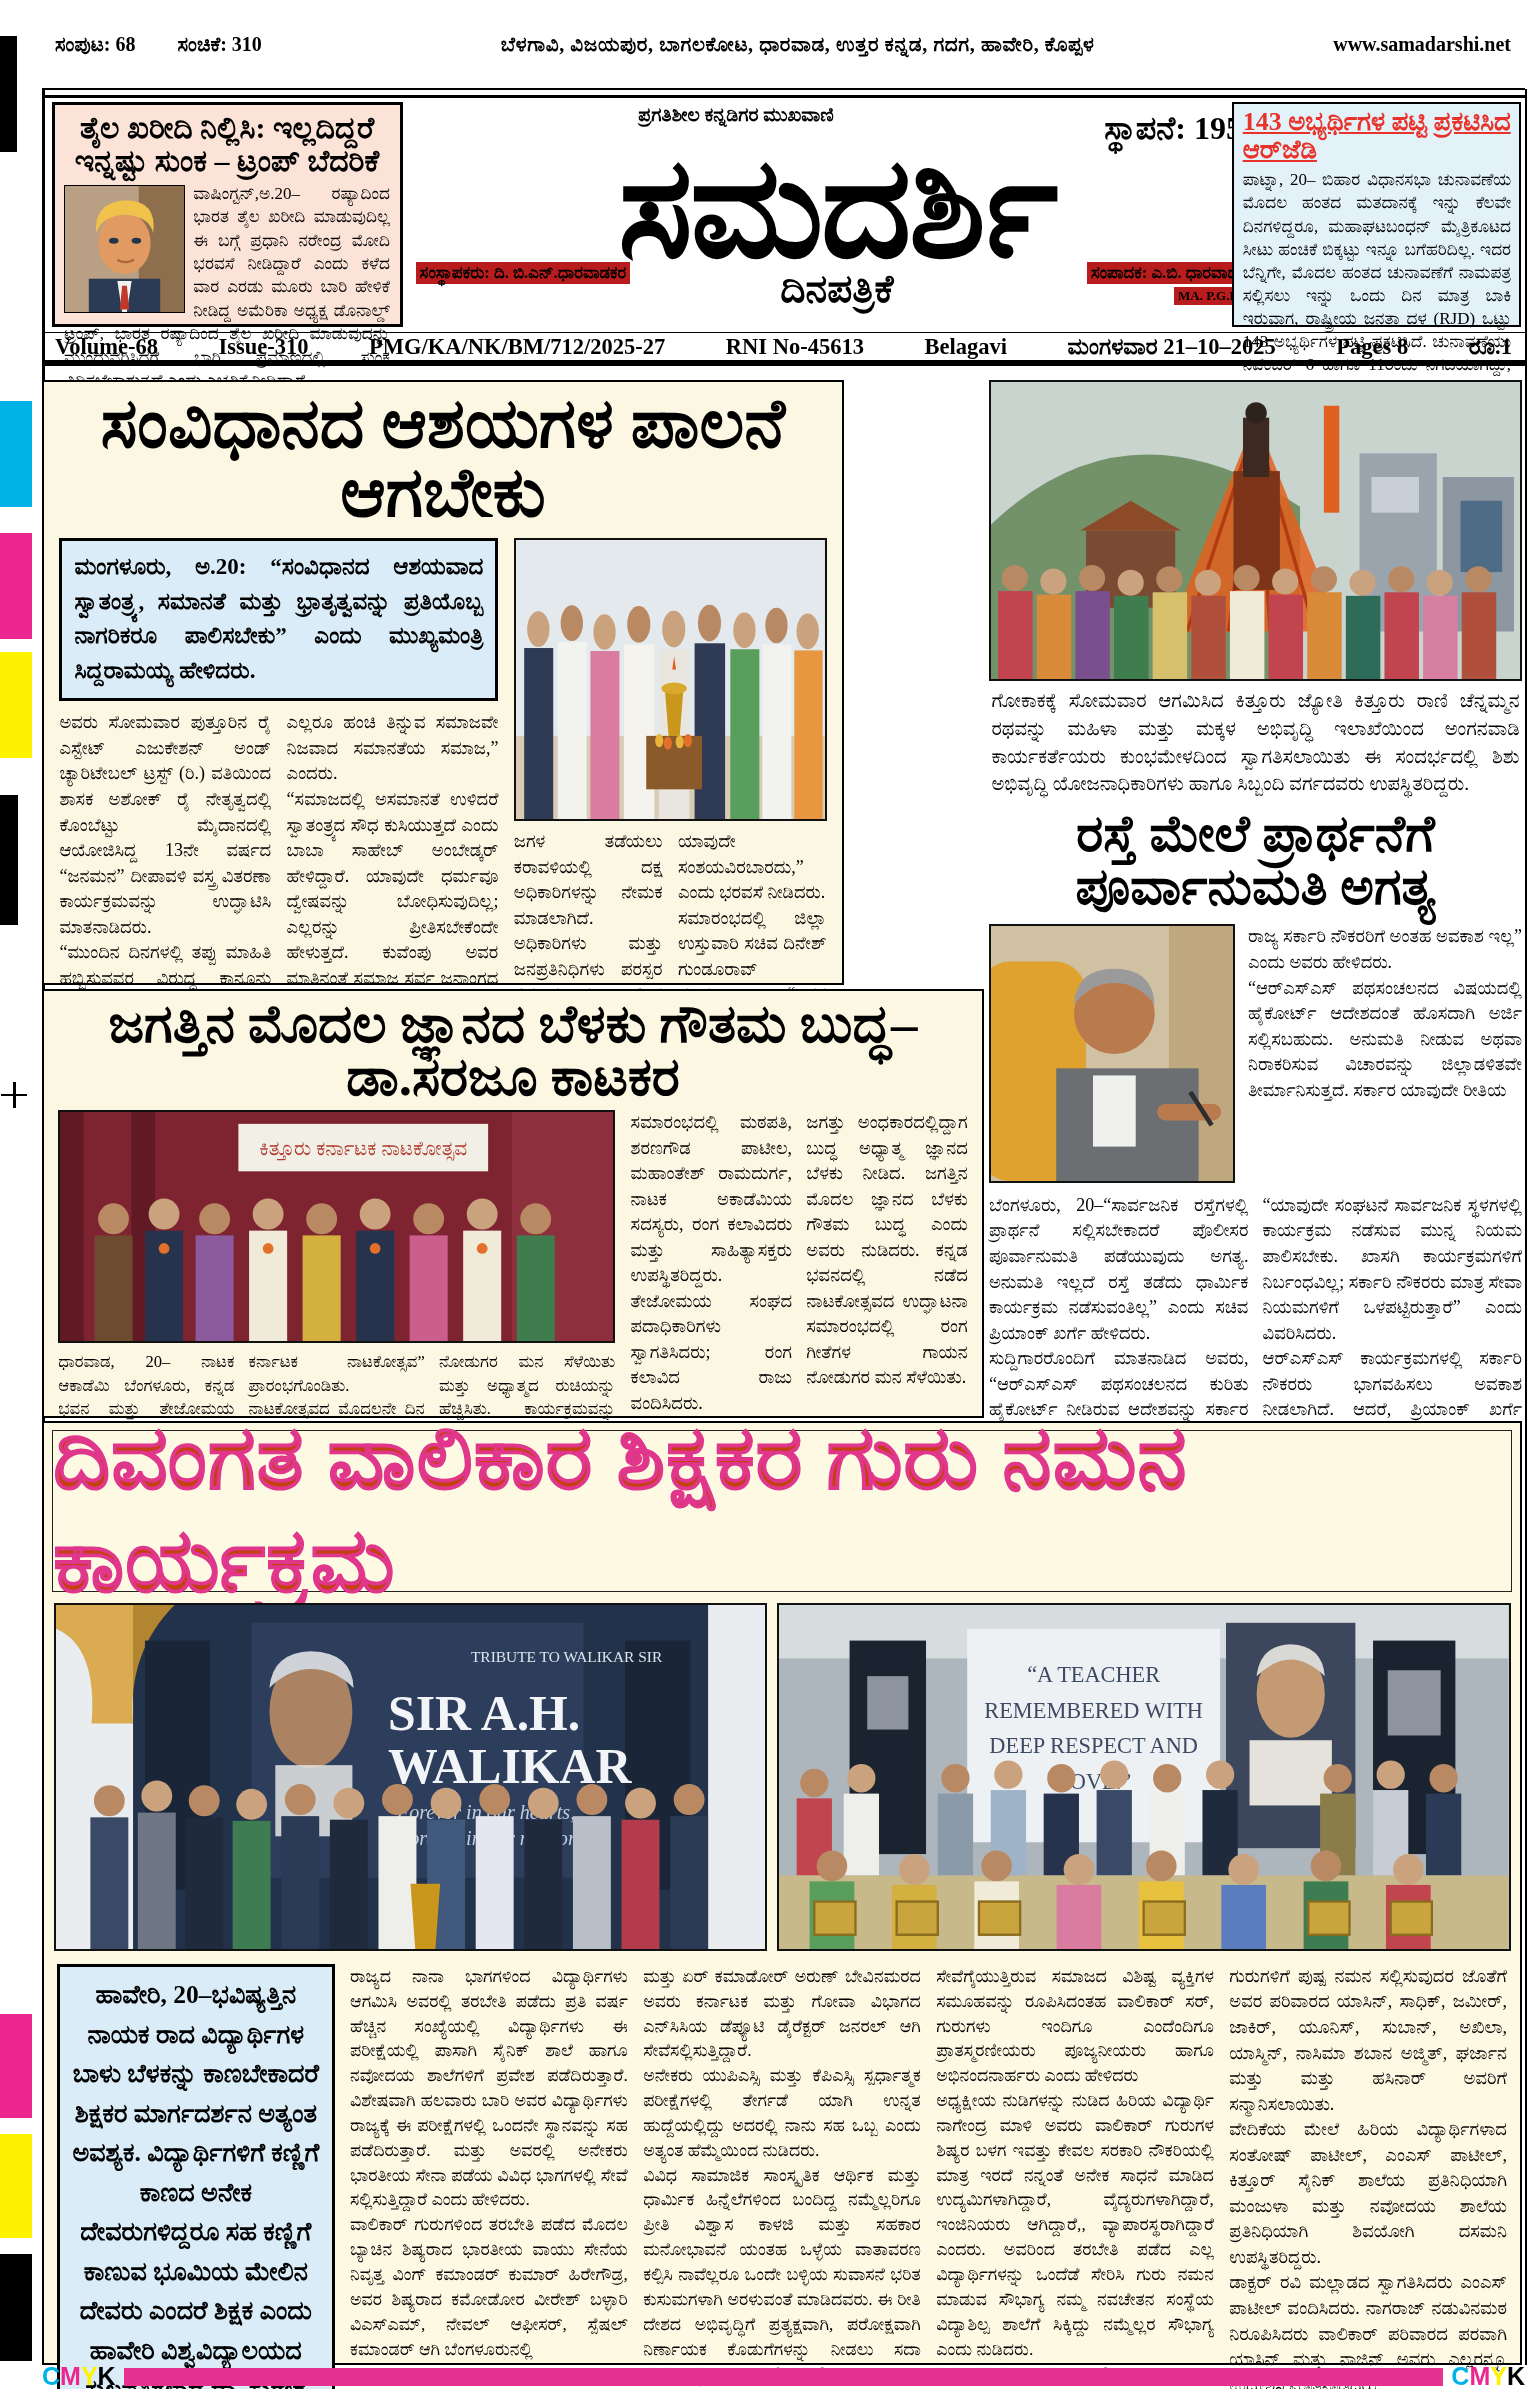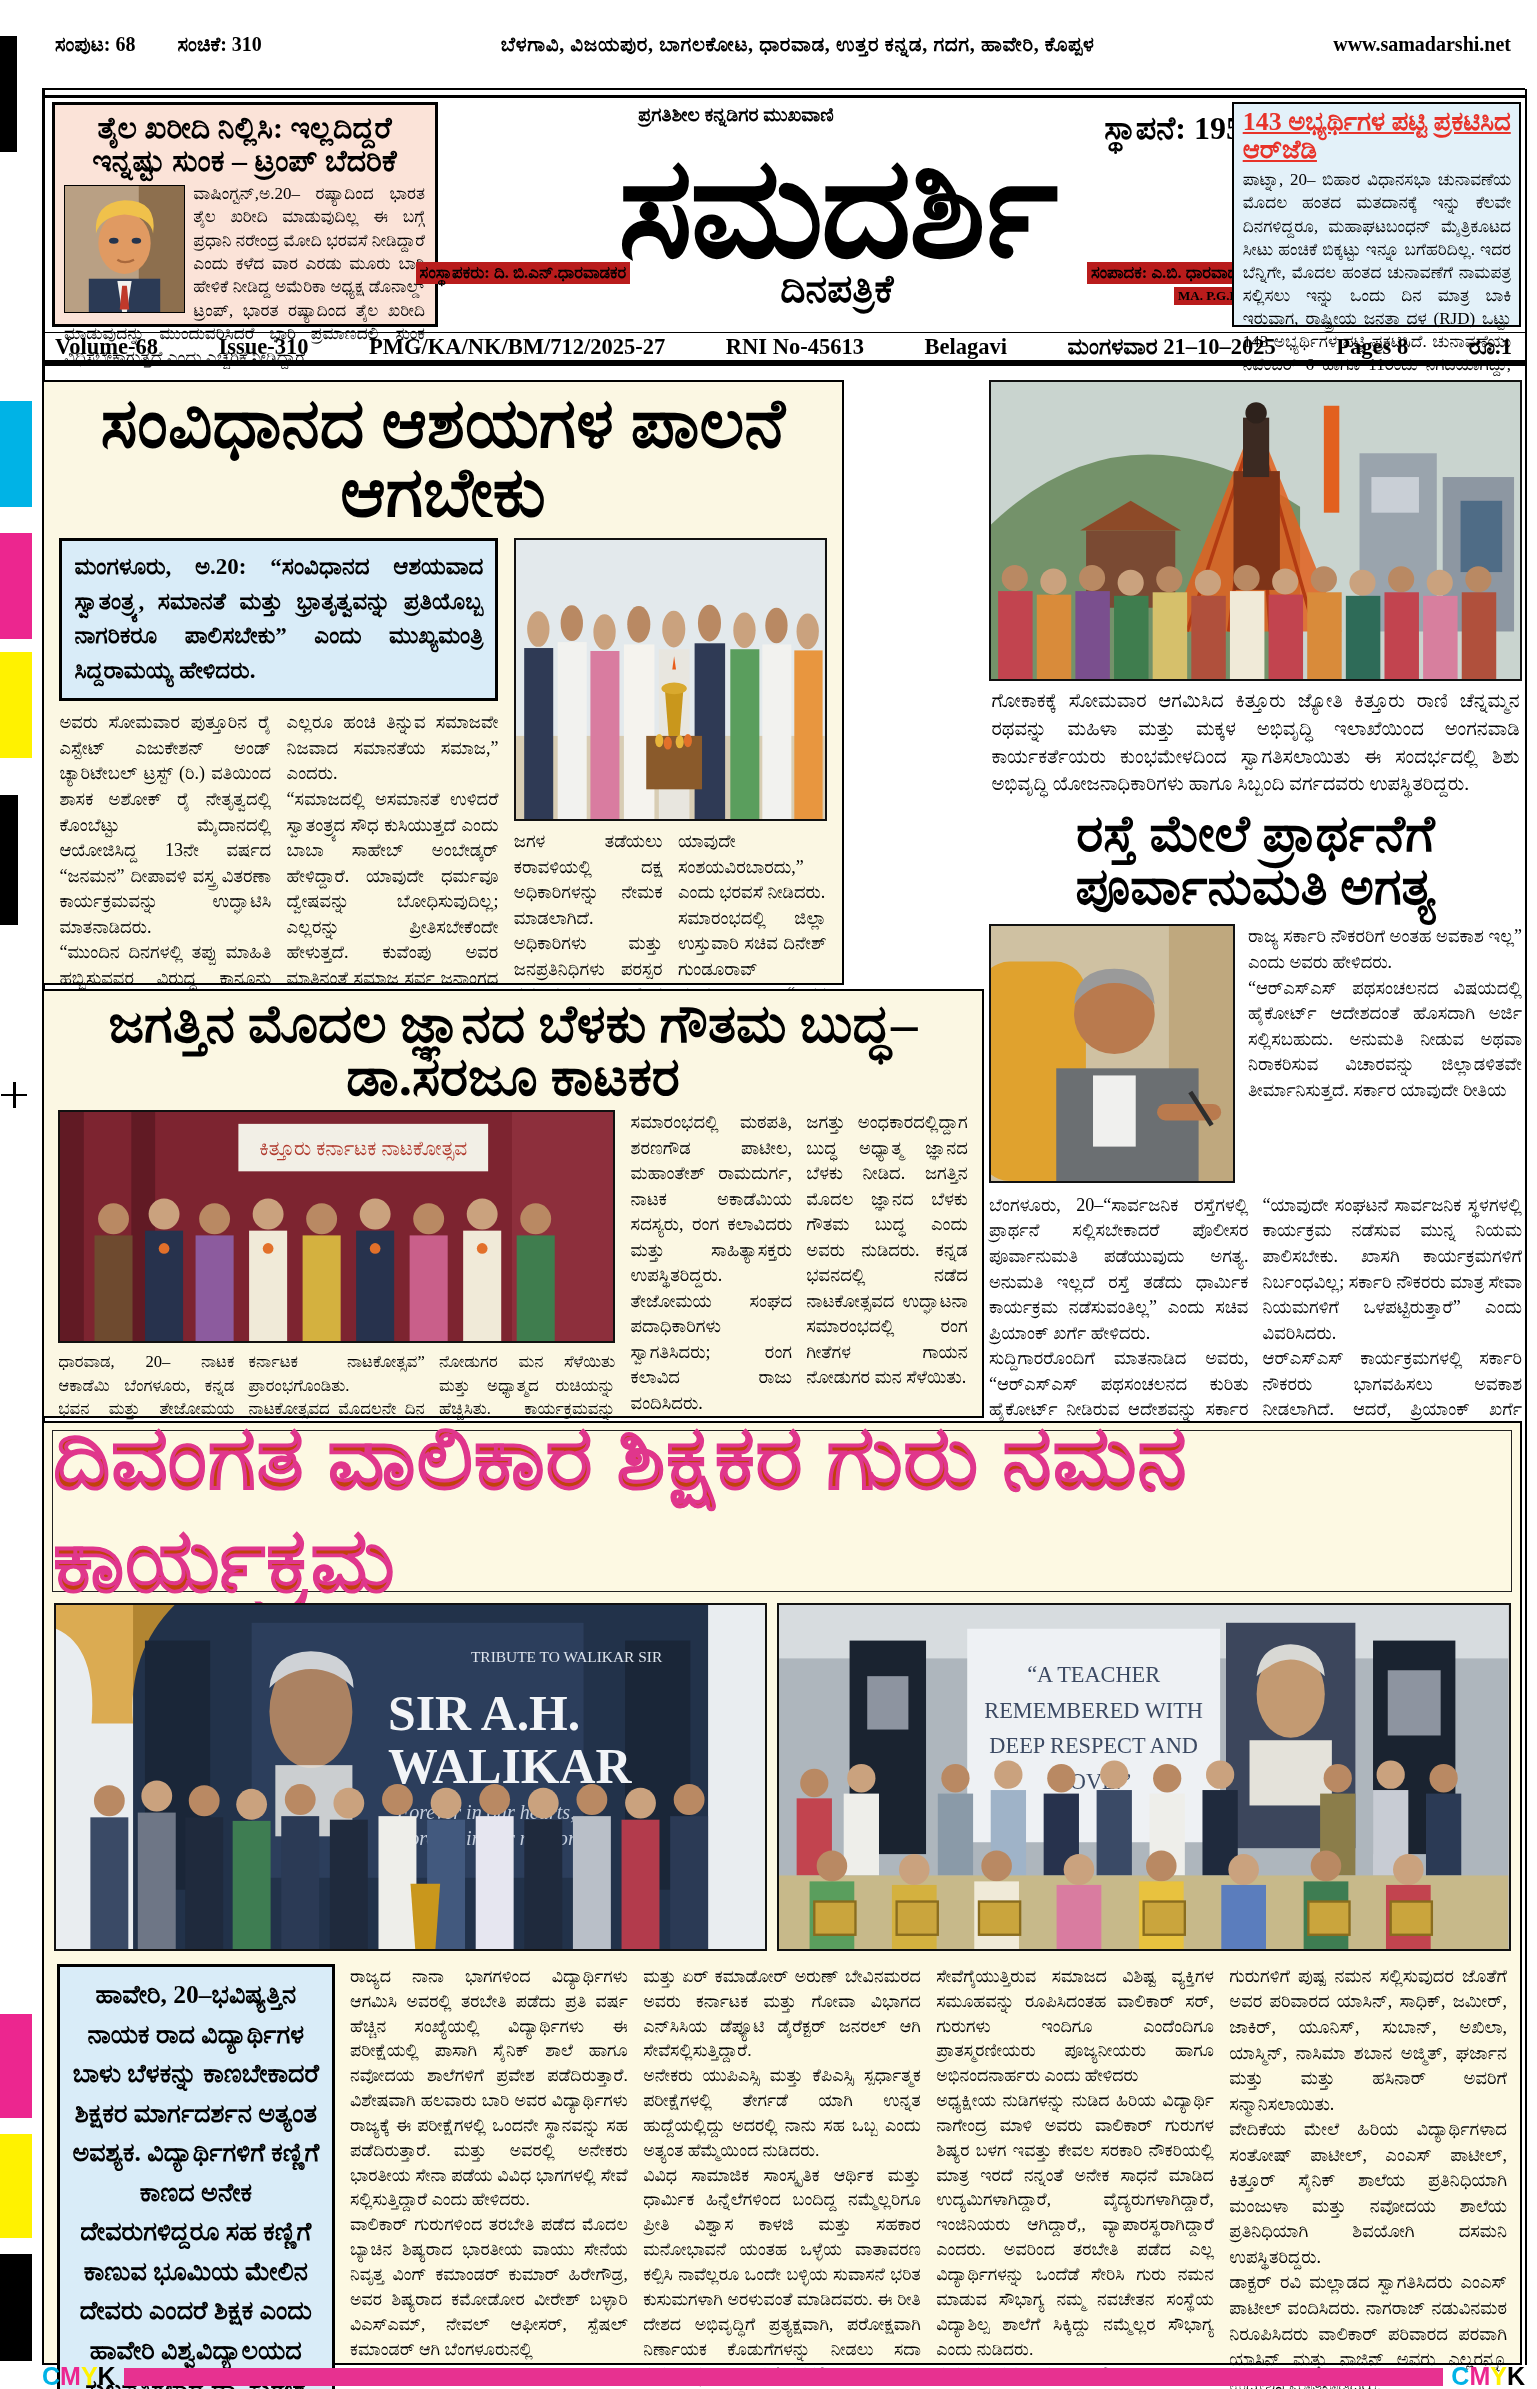--- a/index.html
+++ b/index.html
@@ -14,21 +14,21 @@
   .plusmark:before{left:12px;top:0;width:2.4px;height:26px;}
   .plusmark:after{left:0;top:12px;width:26px;height:2.4px;}
   
   .topbar{position:absolute;top:33px;left:55px;right:26px;display:flex;align-items:center;font-weight:bold;font-size:20px;}
   .topbar .left{display:flex;gap:42px;}
   .topbar .mid{flex:1;text-align:center;letter-spacing:0.6px;}
   .topbar .right{font-family:"Liberation Serif",serif;}
   .toprule{position:absolute;top:88px;left:42px;width:1483px;height:4.7px;border-top:2.4px solid #000;border-bottom:3.6px solid #000;}
   
   .header{position:absolute;top:102px;left:42px;width:1483px;height:229px;}
-  .trumpbox{position:absolute;left:9.5px;top:0;width:386px;height:225px;background:#fbe3d8;border:3px solid #000;padding:4.7px 9.5px;box-sizing:border-box;}
+  .trumpbox{position:absolute;left:9.5px;top:0;width:351px;height:225px;background:#fbe3d8;border:3px solid #000;padding:4.7px 9.5px;box-sizing:border-box;}
   .trumpbox h2{margin:1.2px 0 3.6px 0;text-align:center;font-size:30px;line-height:1.12;font-weight:bold;}
   .trumpbox .tphoto{float:left;width:119px;height:126px;border:1.8px solid #000;margin:3.6px 8.3px 2.4px 0;}
   .trumpbox p{margin:0;font-size:17px;line-height:1.38;text-align:justify;}
   .mastmid{position:absolute;left:374px;top:0;width:842px;height:229px;}
   .mastrow1{display:flex;align-items:flex-start;}
   .tagline{flex:1;text-align:center;font-weight:bold;font-size:19px;padding-top:2.4px;}
   .estab{width:202px;text-align:right;font-weight:bold;font-size:32px;padding-top:8.3px;}
   .masttitle{text-align:center;font-size:140px;line-height:0.98;font-weight:900;letter-spacing:-2.4px;margin-top:-8.3px;
              font-family:"DejaVu Serif","Liberation Serif",serif;}
   .mastrow2{display:flex;align-items:flex-start;margin-top:-14.2px;}

